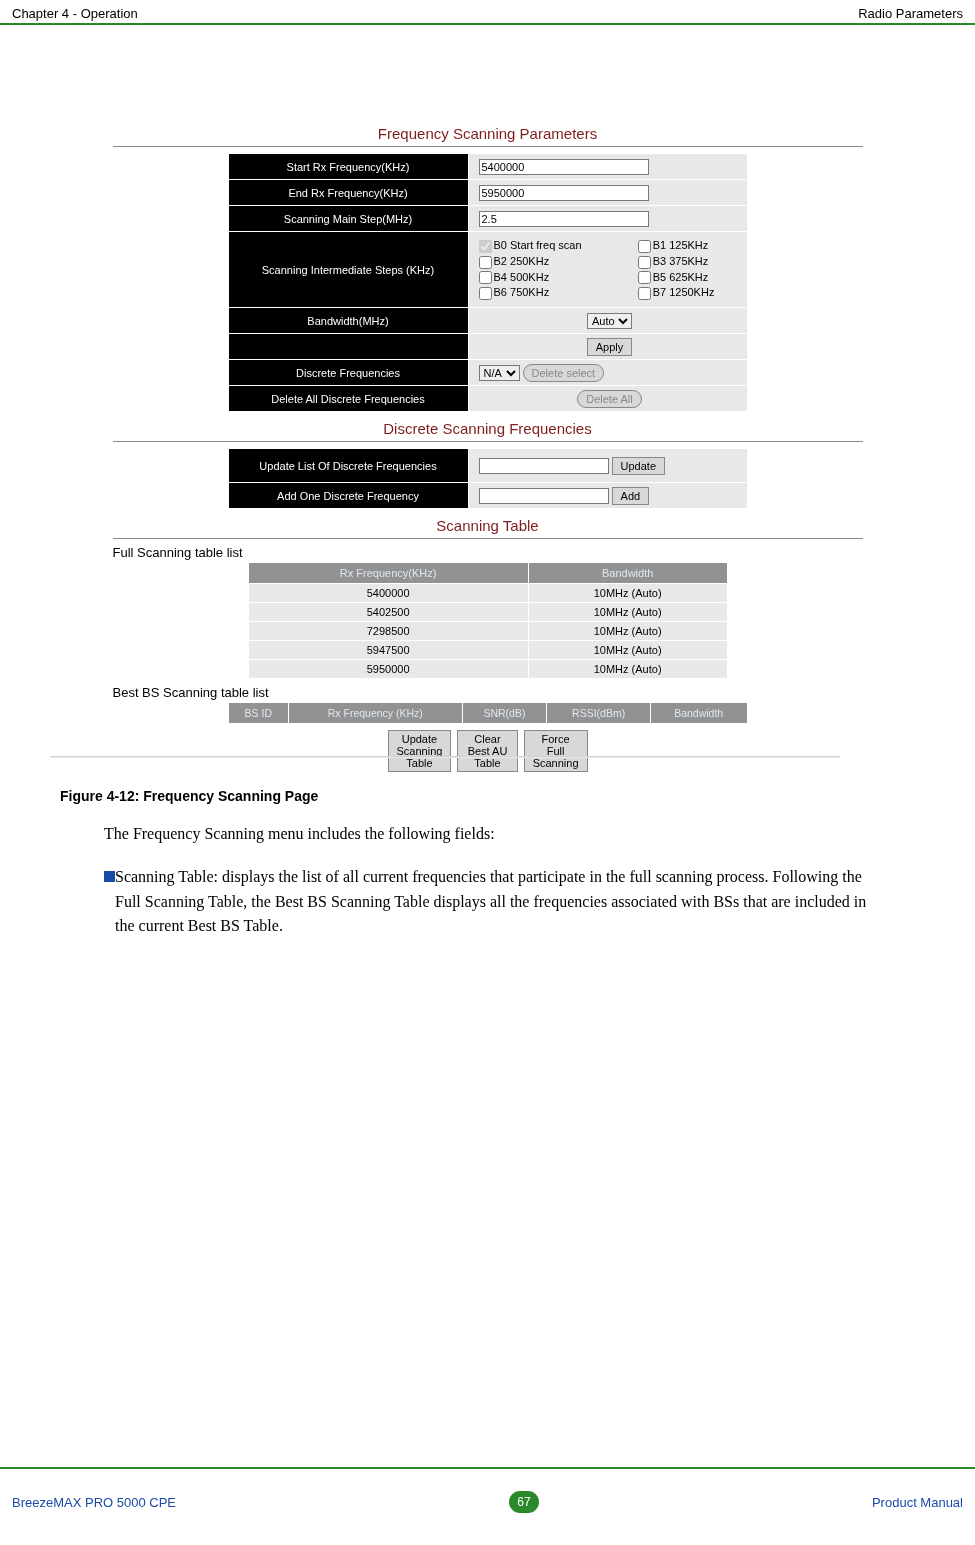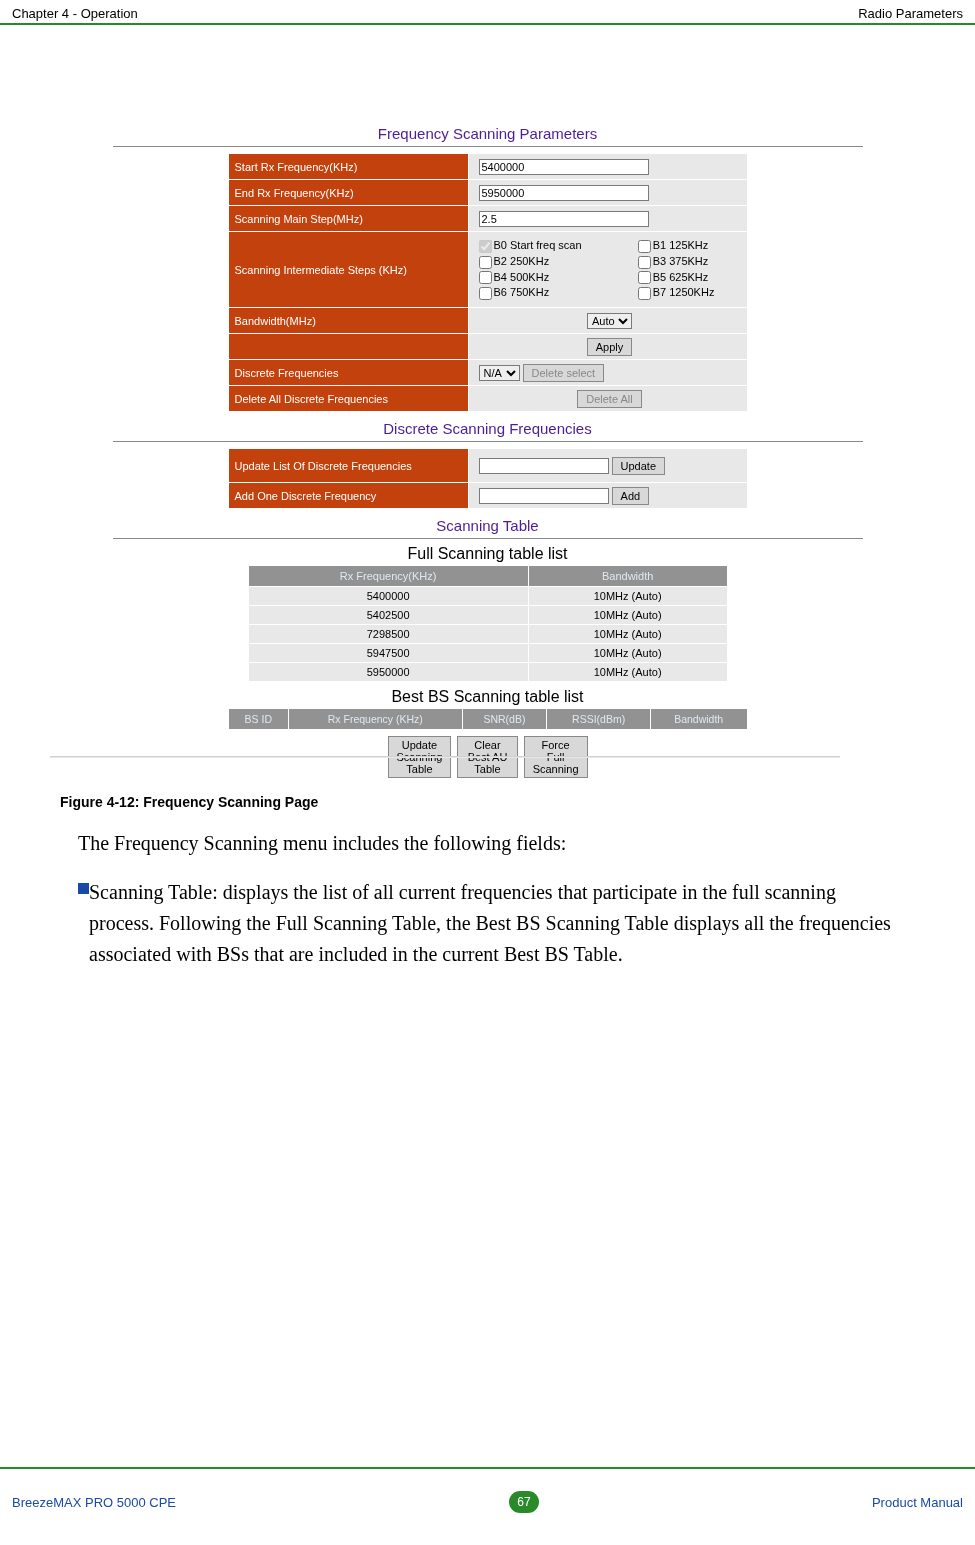--- a/index.html
+++ b/index.html
@@ -22,40 +22,41 @@
     padding: 20px 60px 0 60px;
   }
   .screenshot-wrap {
     width: 750px;
     margin: 80px auto 0 auto;
   }
   .panel-title {
     text-align: center;
     font-size: 15px;
     font-family: Verdana, Geneva, sans-serif;
-    color: #4c1d95;
+    color: #7f1d1d;
     border-bottom: 1px solid #888;
     padding-bottom: 4px;
     margin-bottom: 6px;
   }
   .param-table {
     width: 520px;
     margin: 0 auto 8px auto;
     border-collapse: collapse;
     font-size: 11px;
     font-family: Verdana, Geneva, sans-serif;
   }
   .param-table td {
     border: 1px solid #fff;
     padding: 3px 6px;
     vertical-align: middle;
   }
   .param-table td.label-cell {
-    background: #c2410c;
+    background: #000000;
     color: #fff;
+    text-align: center;
     width: 240px;
     height: 26px;
     font-family: Verdana, Geneva, sans-serif;
   }
   .param-table td.value-cell {
     background: #e8e8e8;
     padding-left: 10px;
   }
   .param-table input[type="text"] {
     width: 170px;
@@ -76,32 +77,32 @@
   .param-table button, .action-btn {
     font-size: 11px;
     padding: 2px 8px;
     border: 1px solid #888;
     background: #d8d8d8;
     cursor: pointer;
     font-family: Arial, sans-serif;
   }
   .param-table button[disabled] {
     color: #888;
+    border-radius: 9px;
   }
   .inter-grid {
     display: grid;
     grid-template-columns: auto auto;
     column-gap: 30px;
     row-gap: 2px;
     align-items: center;
     font-size: 11px;
   }
   .scan-subtitle {
-    text-align: center;
-    font-size: 16px;
+    font-size: 13px;
     margin: 4px 0 2px 0;
   }
   .scan-table {
     width: 480px;
     margin: 0 auto 6px auto;
     border-collapse: collapse;
     font-size: 11px;
     font-family: Verdana, Geneva, sans-serif;
   }
   .scan-table th {
@@ -131,23 +132,23 @@
   .btn-stack .action-btn { width: 170px; }
   .figure-caption {
     text-align: left;
     font-weight: bold;
     font-family: Arial, sans-serif;
     font-size: 14px;
     margin: 16px 0 18px 0;
   }
   .body-text {
     font-family: "Times New Roman", Georgia, serif;
-    font-size: 20px;
+    font-size: 16px;
     line-height: 1.55;
-    margin: 0 18px;
+    margin: 0 44px;
   }
   .body-para { margin-bottom: 18px; }
   .bullet-row {
     display: flex;
     align-items: flex-start;
   }
   .bullet-sq {
     width: 11px;
     height: 11px;
     background: #1a4aa8;

